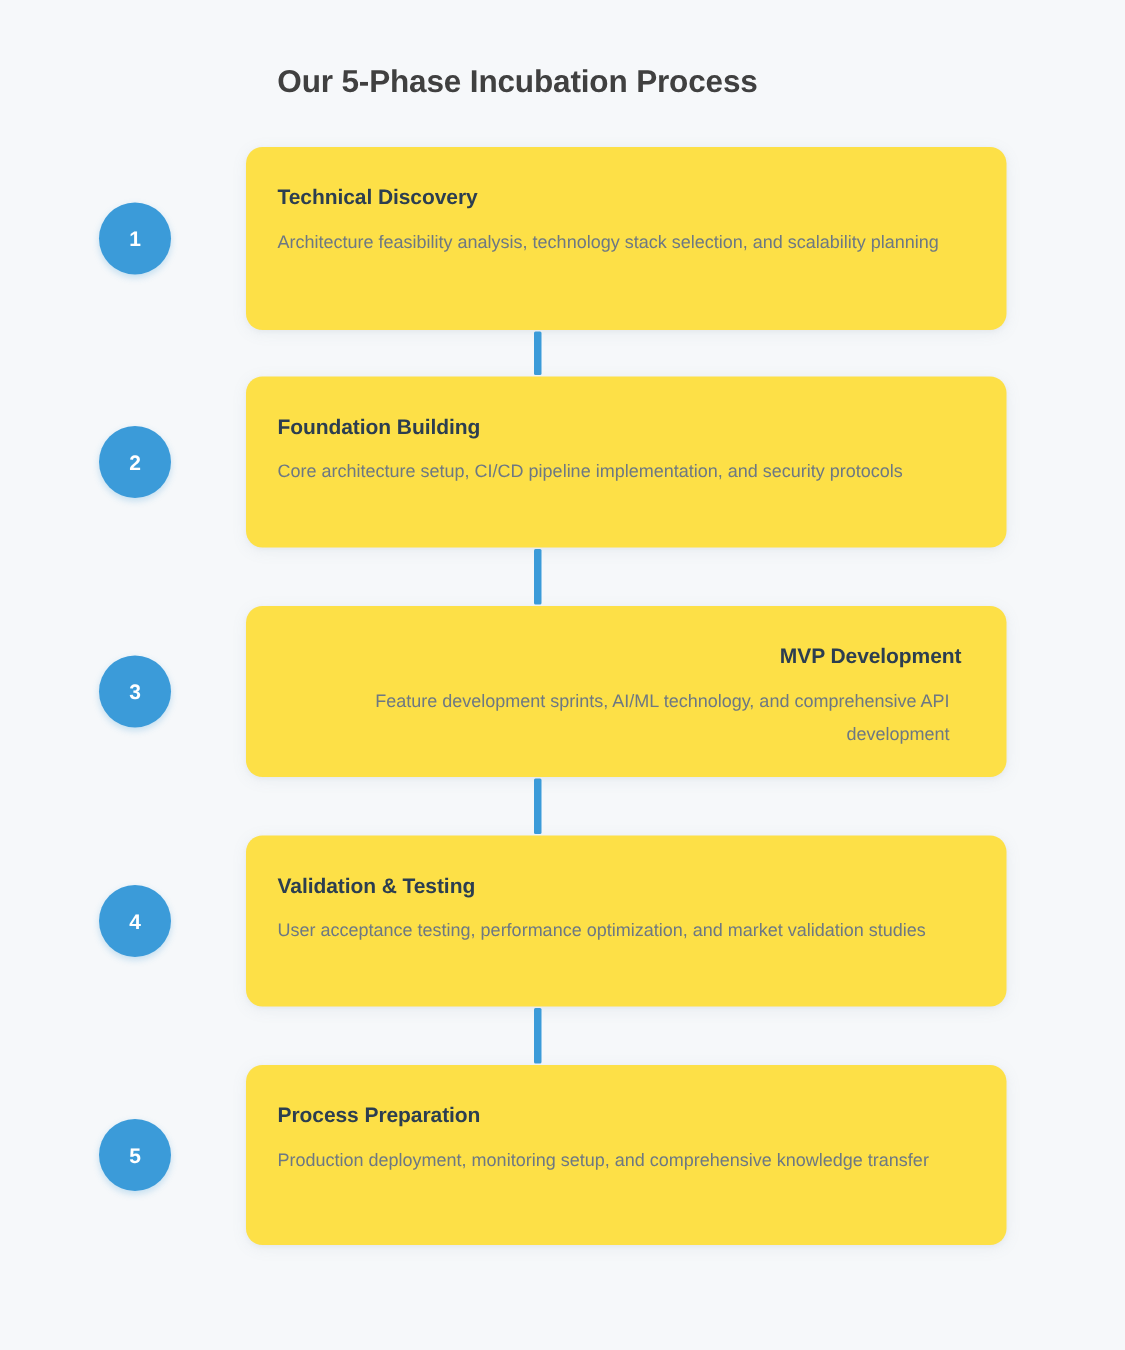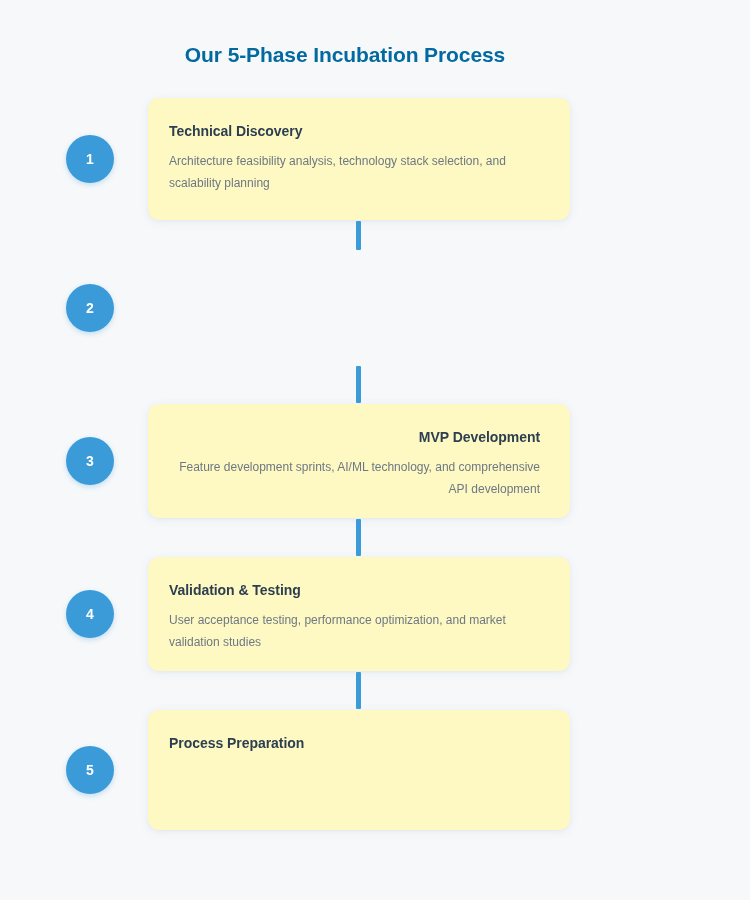--- a/index.html
+++ b/index.html
@@ -23,21 +23,21 @@
   }
 
   .page-title {
     position: absolute;
     top: 43px;
     left: 0;
     width: 690px;
     text-align: center;
     font-size: 21px;
     font-weight: bold;
-    color: #0369a1;
+    color: #404040;
     letter-spacing: -0.1px;
   }
 
   .timeline {
     position: absolute;
     top: 98px;
     left: 0;
     width: 750px;
   }
 
@@ -60,25 +60,25 @@
     font-size: 14px;
     font-weight: bold;
     display: flex;
     align-items: center;
     justify-content: center;
     box-shadow: 0 2px 5px rgba(59,155,217,0.28);
   }
 
   .phase-card {
     position: absolute;
-    left: 148px;
+    left: 164px;
     top: 0;
-    width: 422px;
+    width: 507px;
     box-sizing: border-box;
-    background: #fef9c3;
+    background: #fde047;
     border-radius: 11px;
     padding: 25px 30px 26px 21px;
     box-shadow: 0 2px 10px rgba(120,135,155,0.10),
                 0 1px 3px rgba(120,135,155,0.06);
   }
 
   .phase-heading {
     font-size: 14px;
     font-weight: bold;
     color: #2c3e50;
@@ -117,20 +117,24 @@
         </div>
         <div class="phase-card" style="height: 122px;">
           <div class="phase-heading">Technical Discovery</div>
           <div class="phase-body">Architecture feasibility analysis, technology stack selection, and scalability planning</div>
         </div>
       </div>
       <div class="phase-row" style="position: absolute; top: 153px; height: 114px;">
         <div class="phase-marker">
           <span>2</span>
         </div>
+        <div class="phase-card" style="height: 114px;">
+          <div class="phase-heading">Foundation Building</div>
+          <div class="phase-body">Core architecture setup, CI/CD pipeline implementation, and security protocols</div>
+        </div>
       </div>
       <div class="phase-row" style="position: absolute; top: 306px; height: 114px;">
         <div class="phase-marker">
           <span>3</span>
         </div>
         <div class="phase-card" style="height: 114px; text-align: right;">
           <div class="phase-heading">MVP Development</div>
           <div class="phase-body">Feature development sprints, AI/ML technology, and comprehensive API development</div>
         </div>
       </div>
@@ -142,20 +146,21 @@
           <div class="phase-heading">Validation &amp; Testing</div>
           <div class="phase-body">User acceptance testing, performance optimization, and market validation studies</div>
         </div>
       </div>
       <div class="phase-row" style="position: absolute; top: 612px; height: 120px;">
         <div class="phase-marker">
           <span>5</span>
         </div>
         <div class="phase-card" style="height: 120px;">
           <div class="phase-heading">Process Preparation</div>
+          <div class="phase-body">Production deployment, monitoring setup, and comprehensive knowledge transfer</div>
         </div>
       </div>
       <div class="connector" style="top: 123px; height: 29px;"></div>
       <div class="connector" style="top: 268px; height: 37px;"></div>
       <div class="connector" style="top: 421px; height: 37px;"></div>
       <div class="connector" style="top: 574px; height: 37px;"></div>
     </div>
 
 </div>
 

